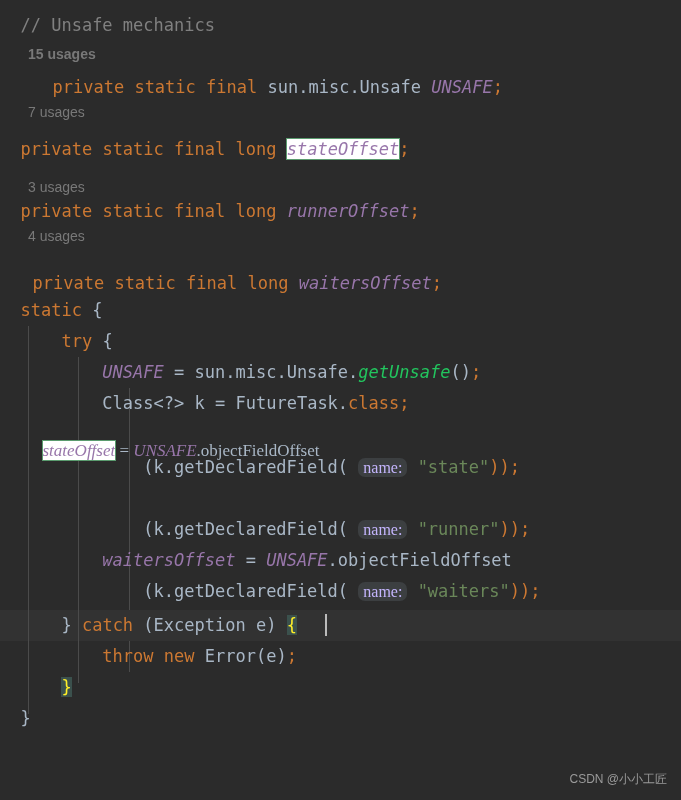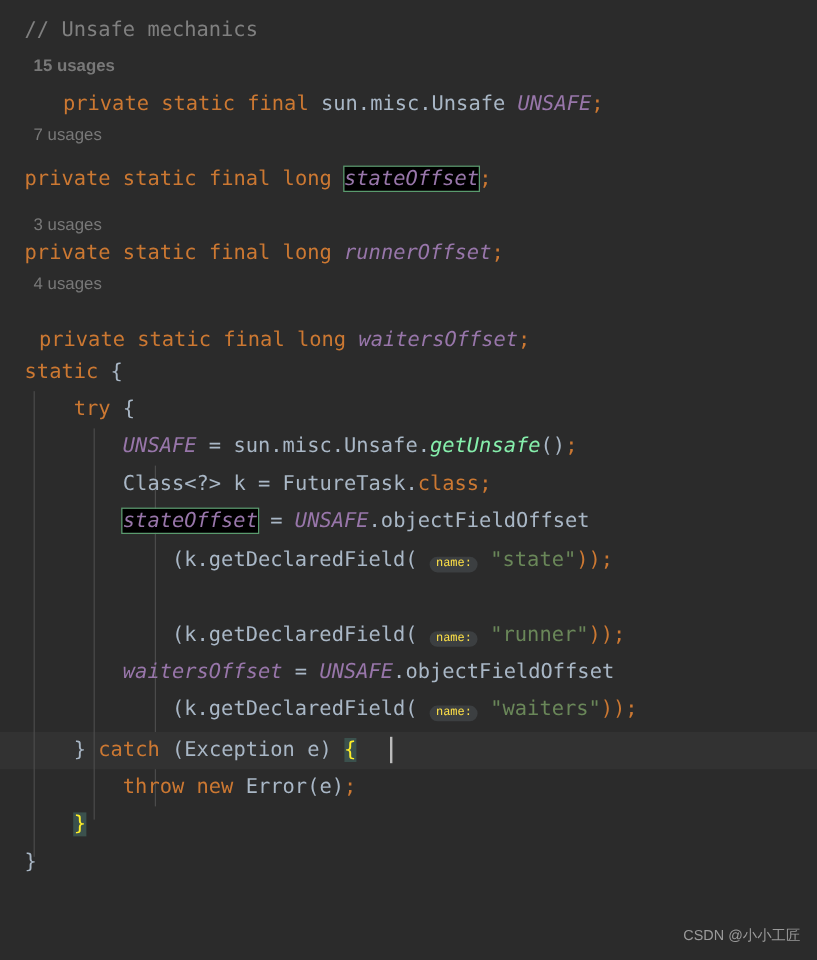--- a/index.html
+++ b/index.html
@@ -65,45 +65,45 @@
     color: #787878;
     white-space: pre;
   }
 
   
   .kw      { color: #cc7832; }
   .txt     { color: #a9b7c6; }
   .cmt     { color: #808080; }
   .str     { color: #6a8759; }
   .field   { color: #9876aa; font-style: italic; }
-  .smeth   { color: #86efac; font-style: italic; text-align: right; }
+  .smeth   { color: #22c55e; font-style: italic; text-align: right; }
   .punct   { color: #a9b7c6; }
 
   
   .hl-ident {
-    background: #000000;
+    background: #ffffff;
     outline: 1px solid #5a9b6e;
     color: #9876aa;
     font-style: italic;
   }
 
   
   .hl-brace {
     background: #3b514d;
     color: #ffef28;
   }
 
   
   .hint {
     background: #3c3f41;
-    color: #fde047;
+    color: #c4b5fd;
     border-radius: 7px;
     padding: 1px 5px;
-    font-family: Liberation Mono, monospace;
-    font-size: 10px;
+    font-family: Liberation Serif, serif;
+    font-size: 16px;
     font-style: normal;
   }
 
   
   .caret {
     position: absolute;
     width: 2px;
     height: 22px;
     background: #bbbbbb;
   }
@@ -150,21 +150,21 @@
   <div class="line" style="top:268px;padding-left:12px;"><span class="pad">  </span><span class="kw">private</span> <span class="kw">static</span> <span class="kw">final</span> <span class="kw">long</span> <span class="field">waitersOffset</span><span class="kw">;</span></div>
 
   <div class="line" style="top:295px;"><span class="pad">  </span><span class="kw">static</span> <span class="punct">{</span></div>
 
   <div class="line" style="top:326px;"><span class="pad">      </span><span class="kw">try</span> <span class="punct">{</span></div>
 
   <div class="line" style="top:357px;"><span class="pad">          </span><span class="field">UNSAFE</span> <span class="punct">=</span> <span class="txt">sun.misc.Unsafe</span><span class="punct">.</span><span class="smeth">getUnsafe</span><span class="punct">(</span><span class="punct">)</span><span class="kw">;</span></div>
 
   <div class="line" style="top:388px;"><span class="pad">          </span><span class="txt">Class&lt;?&gt;</span> <span class="txt">k</span> <span class="punct">=</span> <span class="txt">FutureTask</span><span class="punct">.</span><span class="kw">class</span><span class="kw">;</span></div>
 
-  <div class="line" style="top:419px;"><span class="pad">          </span><span class="hl-ident">stateOffset</span> <span class="punct">=</span> <span class="field">UNSAFE</span><span class="punct">.</span><span class="txt">objectFieldOffset</span></div>
+  <div class="line" style="top:435px;font-family:Liberation Serif, serif;"><span class="pad">          </span><span class="hl-ident">stateOffset</span> <span class="punct">=</span> <span class="field">UNSAFE</span><span class="punct">.</span><span class="txt">objectFieldOffset</span></div>
 
   <div class="line" style="top:452px;"><span class="pad">              </span><span class="punct">(</span><span class="txt">k.getDeclaredField</span><span class="punct">(</span> <span class="hint">name:</span> <span class="str">"state"</span><span class="kw">));</span></div>
 
 
   <div class="line" style="top:514px;"><span class="pad">              </span><span class="punct">(</span><span class="txt">k.getDeclaredField</span><span class="punct">(</span> <span class="hint">name:</span> <span class="str">"runner"</span><span class="kw">));</span></div>
 
   <div class="line" style="top:545px;"><span class="pad">          </span><span class="field">waitersOffset</span> <span class="punct">=</span> <span class="field">UNSAFE</span><span class="punct">.</span><span class="txt">objectFieldOffset</span></div>
 
   <div class="line" style="top:576px;"><span class="pad">              </span><span class="punct">(</span><span class="txt">k.getDeclaredField</span><span class="punct">(</span> <span class="hint">name:</span> <span class="str">"waiters"</span><span class="kw">));</span></div>
 

